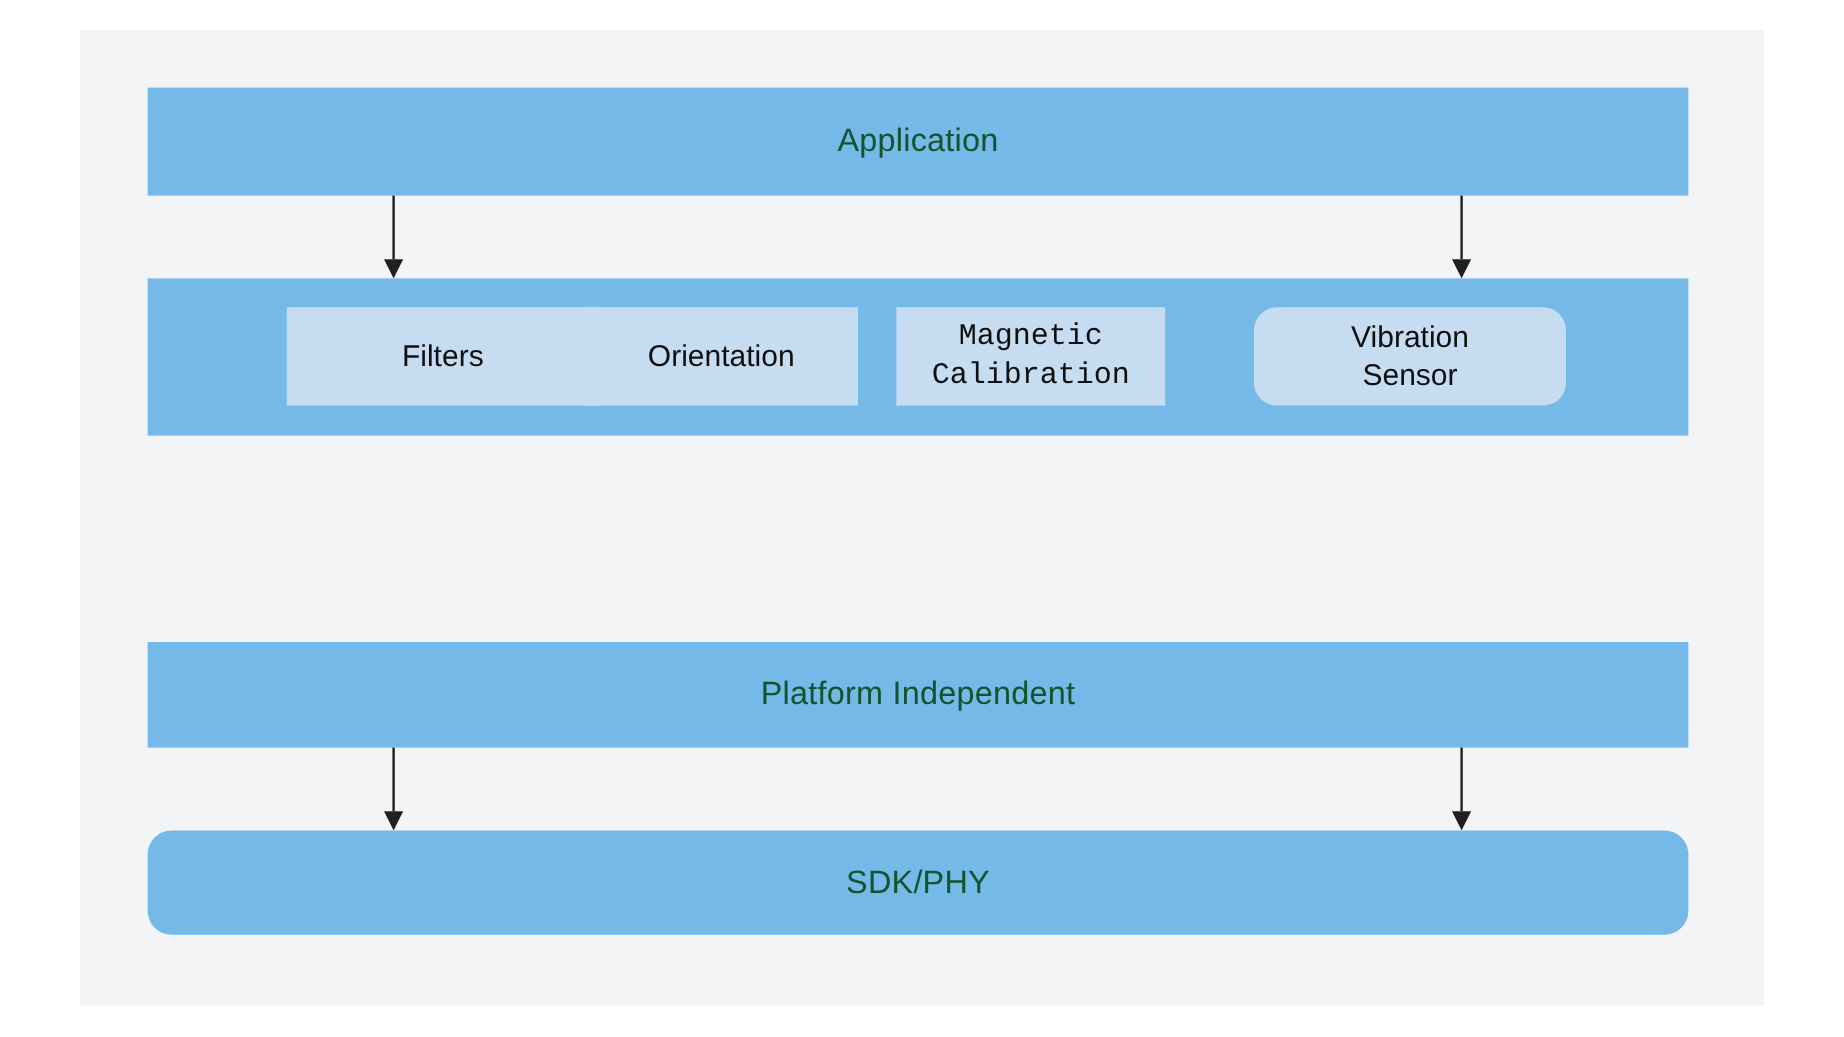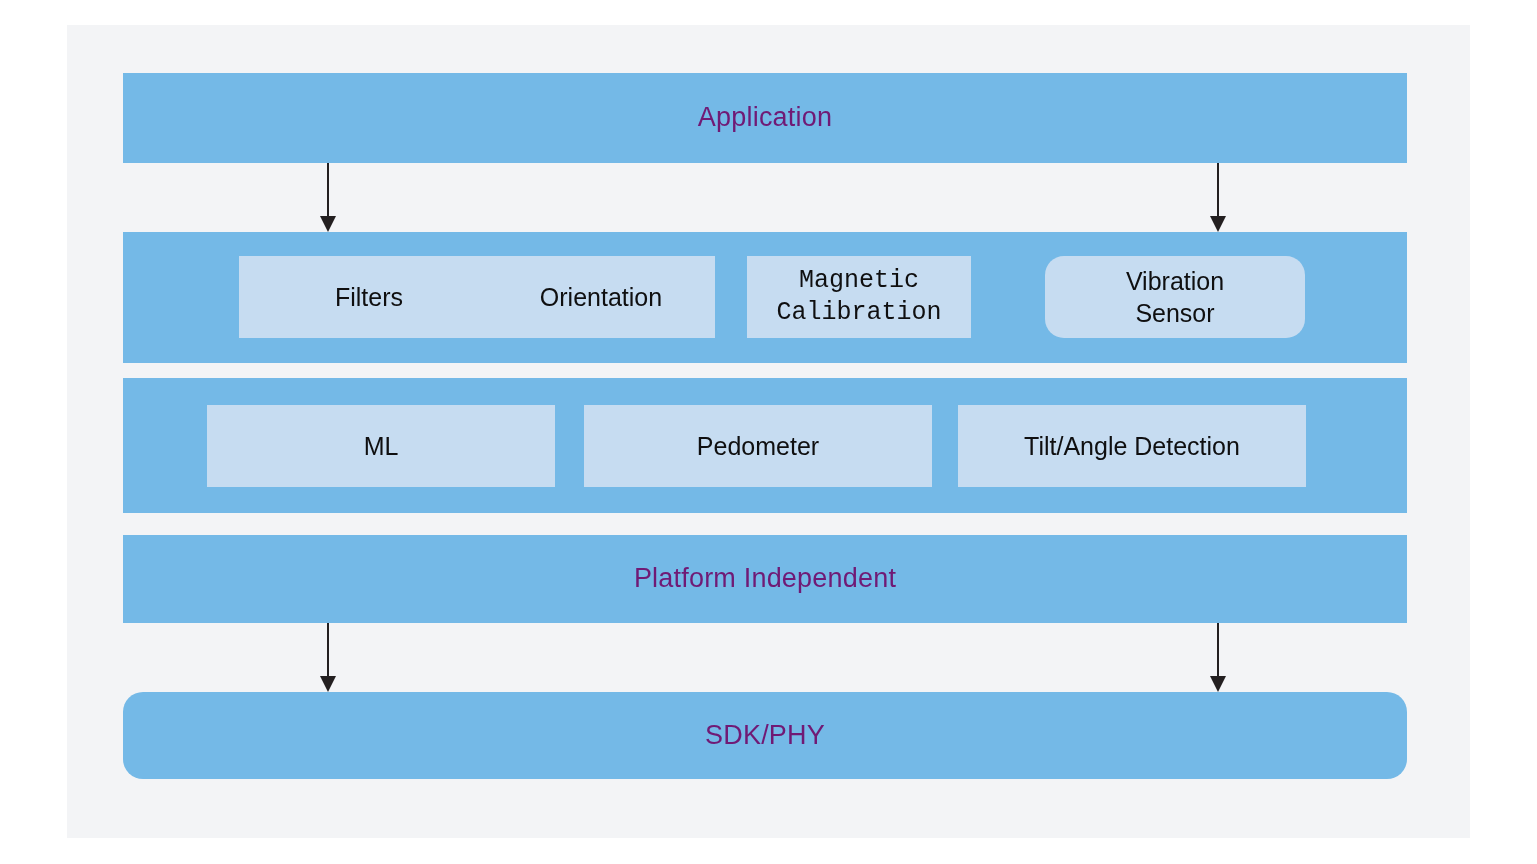--- a/index.html
+++ b/index.html
@@ -38,21 +38,21 @@
     width: 1284px;
     background: #74b9e7;
     box-sizing: border-box;
   }
 
   
   .band-label {
     display: flex;
     align-items: center;
     justify-content: center;
-    color: #701a75;
+    color: #14532d;
     font-size: 27px;
     line-height: 1.15;
     letter-spacing: 0.2px;
     white-space: nowrap;
   }
 
   
   .band-row {
     display: flex;
     align-items: center;
@@ -162,34 +162,20 @@
     </div>
 
     <div class="module" id="module-vibration">
       <span>
         <span>Vibration</span><br>
         <span>Sensor</span>
       </span>
     </div>
   </div>
 
-  <div class="band band-row" id="band-features">
-
-    <div class="module" id="module-ml">
-      <span>ML</span>
-    </div>
-
-    <div class="module" id="module-pedometer">
-      <span>Pedometer</span>
-    </div>
-
-    <div class="module" id="module-tilt">
-      <span>Tilt/Angle Detection</span>
-    </div>
-  </div>
 
   <div class="band band-label" id="band-platform">
     <span>Platform Independent</span>
   </div>
 
   <div class="arrow" id="arrow-plat-left">
     <div class="shaft"></div>
     <div class="head"></div>
   </div>
   <div class="arrow" id="arrow-plat-right">

